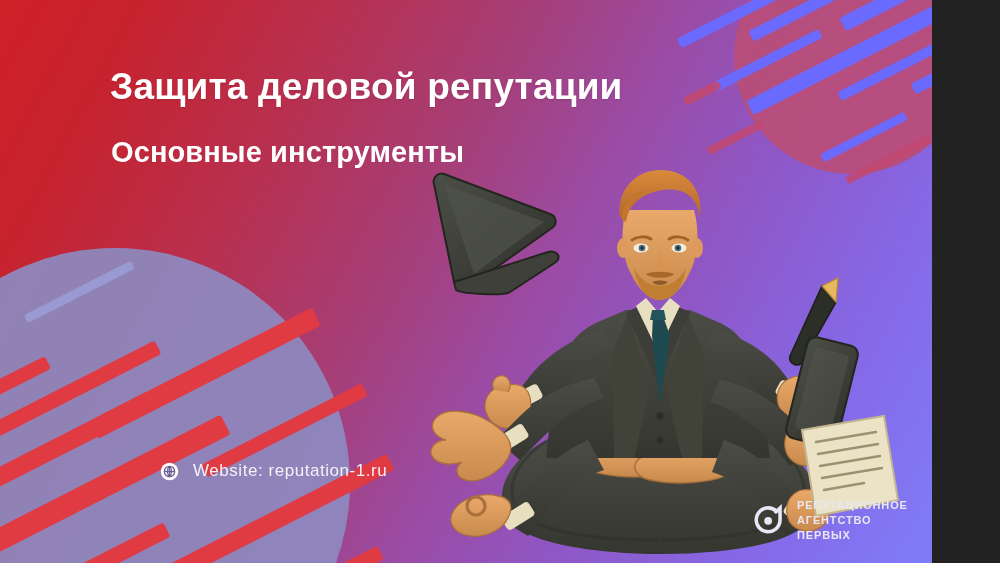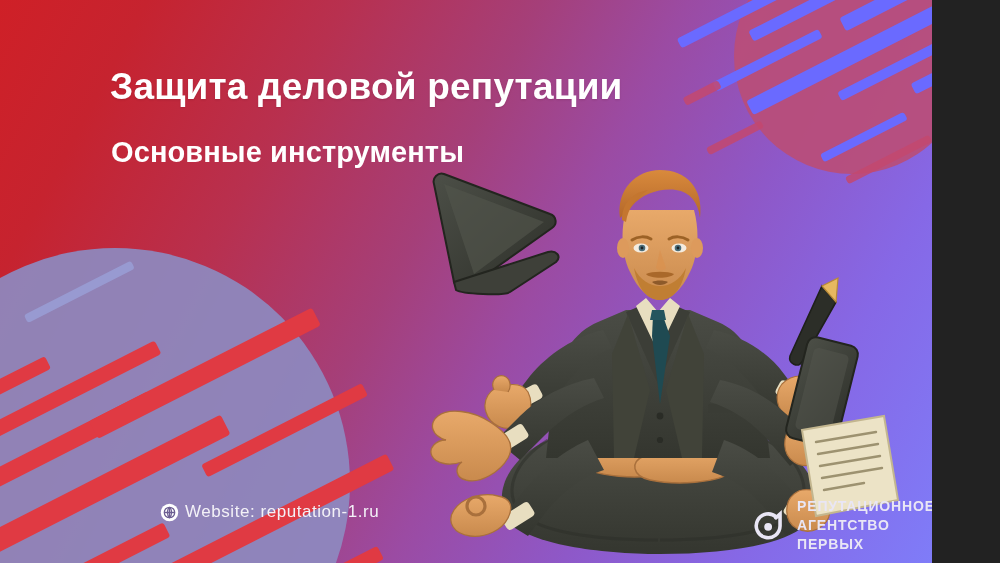--- a/index.html
+++ b/index.html
@@ -41,37 +41,37 @@
     letter-spacing:.2px;white-space:nowrap;
     text-shadow:0 1px 2px rgba(80,10,30,.18);
   }
   .subtitle{
     position:absolute;left:111px;top:136px;
     font-size:29px;font-weight:bold;color:#ffffff;
     letter-spacing:.1px;white-space:nowrap;
   }
 
   .website{
-    position:absolute;left:160px;top:502px;
-    display:flex;align-items:center;gap:6px;text-align:right;
+    position:absolute;left:160px;top:461px;
+    display:flex;align-items:center;gap:14px;text-align:right;
   }
   .globe{width:19px;height:19px;flex:0 0 19px;display:block;}
   .website-text{
     font-size:17px;color:#f3f1f7;letter-spacing:.55px;white-space:nowrap;
   }
 
   
   .logo{
     position:absolute;left:752px;top:498px;
     display:flex;align-items:center;gap:11px;
   }
   .logo-mark{width:34px;height:34px;flex:0 0 34px;display:block;}
   .logo-words{
     display:flex;flex-direction:column;gap:1px;
-    font-size:14px;font-weight:bold;color:#e9e6f5;
+    font-size:11px;font-weight:bold;color:#e9e6f5;
     letter-spacing:.85px;line-height:1.28;text-transform:uppercase;
   }
 </style>
 </head>
 <body>
 
 <div class="stage">
 
   <div class="deco deco-tr">
     <div class="disc"></div>

